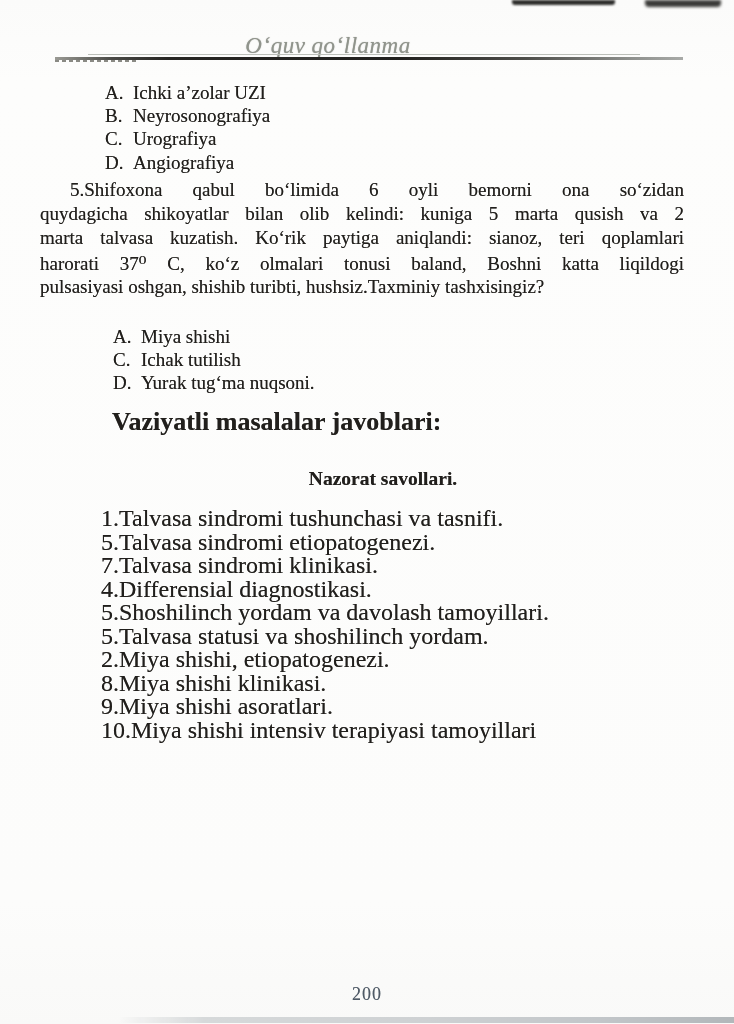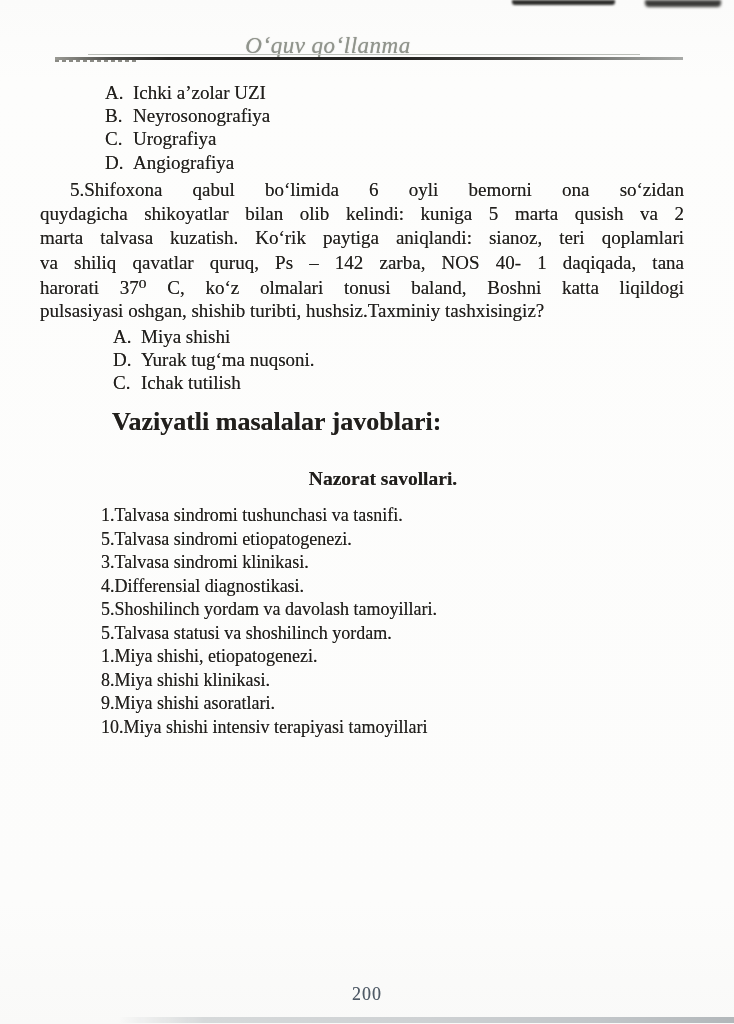--- a/index.html
+++ b/index.html
@@ -88,21 +88,21 @@
 
   
   .section-title {
     position: absolute; top: 468px; left: 0; width: 734px;
     text-align: center; font-size: 19.5px; font-weight: 700; padding-left: 16px;
   }
 
   
   .control-list {
     position: absolute; left: 101px; top: 505px;
-    font-size: 18px;
+    font-size: 24px;
   }
   .control-item { height: 23.5px; white-space: nowrap; }
 
   
   .page-number {
     position: absolute; top: 984px; left: 0; width: 734px;
     text-align: center; font-size: 18px; color: #4f5a66;
     letter-spacing: 1px; text-shadow: 0 0 0.6px rgba(79,90,102,0.6);
   }
 </style>
@@ -132,51 +132,50 @@
     </div>
     <div class="opt">
       <span class="opt-letter">D.</span><span>Angiografiya</span>
     </div>
   </div>
 
   <div class="question-para ink">
     <div class="para-line first">5.Shifoxona qabul bo‘limida 6 oyli bemorni ona so‘zidan</div>
     <div class="para-line">quydagicha shikoyatlar bilan olib kelindi: kuniga 5 marta qusish va 2</div>
     <div class="para-line">marta talvasa kuzatish. Ko‘rik paytiga aniqlandi: sianoz, teri qoplamlari</div>
-    <div class="para-line">va shiliq qavatlar quruq, Ps – 142 zarba, NOS 40- 1 daqiqada, tana</div>
     <div class="para-line">harorati 37⁰ C, ko‘z olmalari tonusi baland, Boshni katta liqildogi</div>
     <div class="para-line last">pulsasiyasi oshgan, shishib turibti, hushsiz.Taxminiy tashxisingiz?</div>
   </div>
 
   <div class="options options-b ink">
     <div class="opt">
       <span class="opt-letter">A.</span><span>Miya shishi</span>
     </div>
     <div class="opt">
-      <span class="opt-letter">D.</span><span>Yurak tug‘ma nuqsoni.</span>
+      <span class="opt-letter">C.</span><span>Ichak tutilish</span>
     </div>
     <div class="opt">
-      <span class="opt-letter">C.</span><span>Ichak tutilish</span>
+      <span class="opt-letter">D.</span><span>Yurak tug‘ma nuqsoni.</span>
     </div>
   </div>
 
   <div class="answers ink">
     <div>Vaziyatli masalalar javoblari:</div>
   </div>
 
   <div class="section-title ink">Nazorat savollari.</div>
 
   <div class="control-list ink">
     <div class="control-item">1.Talvasa sindromi tushunchasi va tasnifi.</div>
     <div class="control-item">5.Talvasa sindromi etiopatogenezi.</div>
-    <div class="control-item">3.Talvasa sindromi klinikasi.</div>
+    <div class="control-item">7.Talvasa sindromi klinikasi.</div>
     <div class="control-item">4.Differensial diagnostikasi.</div>
     <div class="control-item">5.Shoshilinch yordam va davolash tamoyillari.</div>
     <div class="control-item">5.Talvasa statusi va shoshilinch yordam.</div>
-    <div class="control-item">1.Miya shishi, etiopatogenezi.</div>
+    <div class="control-item">2.Miya shishi, etiopatogenezi.</div>
     <div class="control-item">8.Miya shishi klinikasi.</div>
     <div class="control-item">9.Miya shishi asoratlari.</div>
     <div class="control-item">10.Miya shishi intensiv terapiyasi tamoyillari</div>
   </div>
 
   <div class="page-number">200</div>
 
 </div>
 
 </body></html>

